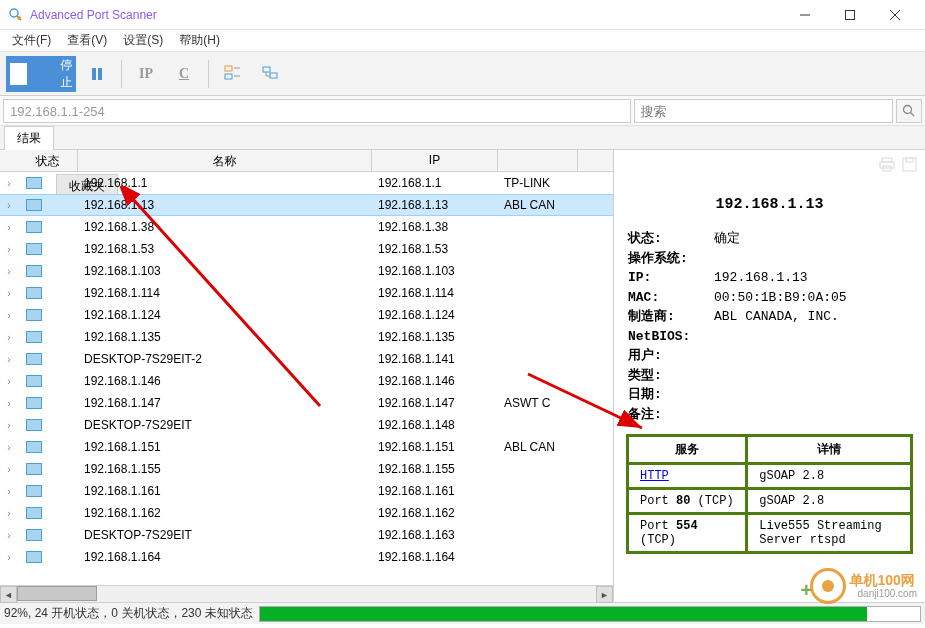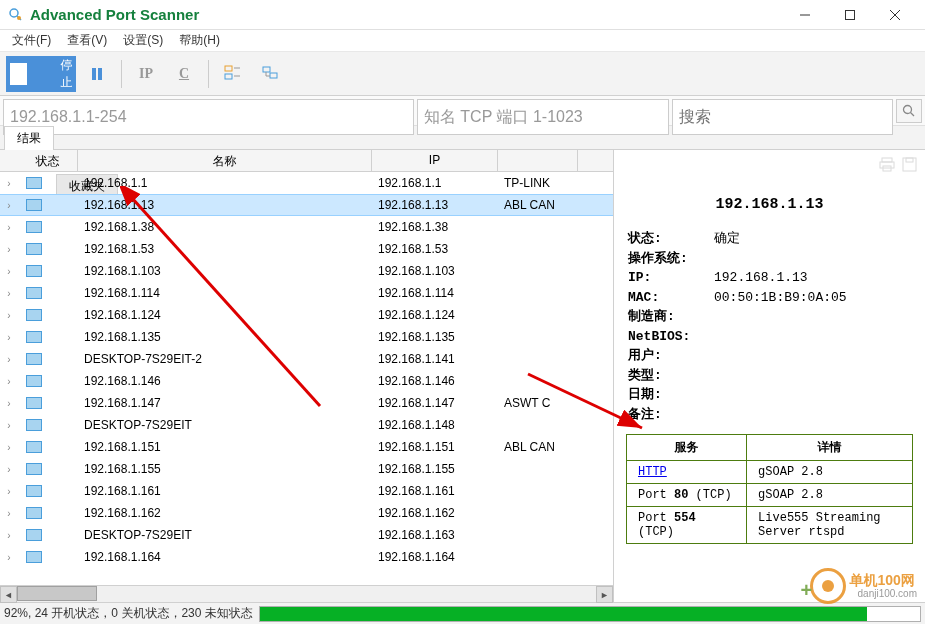--- a/index.html
+++ b/index.html
@@ -1,30 +1,30 @@
 <!DOCTYPE html>
 <html><head>
 <meta charset="utf-8">
 <style>
 * { box-sizing: border-box; margin: 0; padding: 0; }
 body { font-family: "Microsoft YaHei", "Segoe UI", sans-serif; font-size: 12px; background: #fff; width: 925px; height: 628px; overflow: hidden; position: relative; }
 .titlebar { height: 30px; background: #fff; border-bottom: 1px solid #e0e0e0; display: flex; align-items: center; padding: 0 8px; }
 .titlebar .icon { width: 16px; height: 16px; margin-right: 6px; }
-.titlebar .title { flex: 1; font-size: 15px; color: #15803d; font-weight: bold; }
+.titlebar .title { flex: 1; font-size: 12px; color: #8b5cf6; }
 .titlebar .winbtns { display: flex; }
 .titlebar .winbtn { width: 45px; height: 28px; display: flex; align-items: center; justify-content: center; color: #333; }
 .menubar { height: 22px; display: flex; align-items: center; padding: 0 4px; border-bottom: 1px solid #e8e8e8; }
 .menubar .item { padding: 2px 8px; font-size: 12px; color: #333; }
 .toolbar { height: 44px; background: #f3f3f3; border-bottom: 1px solid #d0d0d0; display: flex; align-items: center; padding: 4px 6px; gap: 4px; }
 .tbtn-stop { width: 70px; height: 36px; background: #4a90d9; color: #fff; display: flex; align-items: center; border: none; font-size: 12px; gap: 24px; }
 .tbtn-stop .sq { width: 22px; height: 22px; background: #fff; margin: 0 6px 0 4px; }
 .tbtn { width: 34px; height: 34px; background: transparent; border: none; display: flex; align-items: center; justify-content: center; color: #888; font-weight: bold; font-size: 14px; }
 .vsep { width: 1px; height: 28px; background: #ccc; margin: 0 3px; }
 .searchbar { height: 30px; display: flex; padding: 3px; gap: 3px; background: #fafafa; border-bottom: 1px solid #e0e0e0; }
-.searchbar input { height: 36px; border: 1px solid #ccc; padding: 0 6px; font-size: 16px; color: #999; background: #fff; }
+.searchbar input { height: 24px; border: 1px solid #ccc; padding: 0 6px; font-size: 13px; color: #999; background: #fff; }
 .searchbar .range { flex: 2; }
 .searchbar .ports { flex: 1.2; }
 .searchbar .search { flex: 0.8; }
 .searchbtn { width: 26px; height: 24px; border: 1px solid #ccc; background: #f5f5f5; display: flex; align-items: center; justify-content: center; }
 .tabbar { height: 24px; display: flex; align-items: flex-start; background: #f3f3f3; padding-left: 4px; border-bottom: 1px solid #d0d0d0; }
 .tab { padding: 3px 12px; font-size: 12px; background: #fff; border: 1px solid #d0d0d0; border-bottom: none; margin-right: 2px; }
 .tab.inactive { background: #e8e8e8; margin-top: 48px; }
 .content { display: flex; height: 452px; }
 .left { width: 614px; border-right: 1px solid #d0d0d0; display: flex; flex-direction: column; position: relative; }
 .right { flex: 1; padding: 6px; display: flex; flex-direction: column; }
@@ -49,21 +49,21 @@
 .hscroll .track { flex: 1; position: relative; }
 .hscroll .thumb { position: absolute; left: 0; width: 80px; height: 15px; background: #c8c8c8; border: 1px solid #a0a0a0; top: 0; }
 .right-icons { display: flex; justify-content: flex-end; gap: 4px; height: 20px; }
 .right-icons .ico { width: 18px; height: 18px; opacity: 0.3; }
 .detail-title { text-align: center; font-family: "Courier New", monospace; font-size: 15px; font-weight: bold; margin: 20px 0 16px; }
 .detail-rows { padding: 0 8px; font-family: "Courier New", monospace; font-size: 13px; line-height: 1.5; }
 .detail-rows .drow { display: flex; }
 .detail-rows .dlabel { width: 86px; font-weight: bold; }
 .detail-rows .dval { flex: 1; }
 .svc-table { margin: 10px 6px 0; border-collapse: collapse; width: calc(100% - 12px); font-family: "Courier New", monospace; font-size: 12px; }
-.svc-table th, .svc-table td { border: 1px solid #4d7c0f; padding: 4px 11px; text-align: left; }
+.svc-table th, .svc-table td { border: 3px solid #4d7c0f; padding: 4px 11px; text-align: left; }
 .svc-table th { text-align: center; font-family: "Microsoft YaHei"; font-weight: bold; }
 .svc-table a { color: #0000ee; text-decoration: underline; }
 .statusbar { height: 22px; background: #f3f3f3; border-top: 1px solid #d0d0d0; display: flex; align-items: center; padding: 4px 4px; font-size: 12px; }
 .statusbar .txt { color: #333; }
 .statusbar .progress { flex: 1; height: 16px; border: 1px solid #b0b0b0; margin-left: 6px; position: relative; background: #fff; }
 .statusbar .progress .fill { position: absolute; left: 0; top: 0; height: 100%; width: 92%; background: #06b025; }
 .arrow-svg { position: absolute; pointer-events: none; z-index: 100; }
 .watermark { position: absolute; right: 8px; bottom: 24px; display: flex; align-items: center; gap: 4px; opacity: 0.85; z-index: 200; }
 .watermark .logo { width: 36px; height: 36px; border: 3px solid #e89020; border-radius: 50%; display: flex; align-items: center; justify-content: center; position: relative; }
 .watermark .logo::before { content: ''; width: 12px; height: 12px; background: #e89020; border-radius: 50%; }
@@ -138,21 +138,20 @@
         <rect x="1" y="2" width="7" height="5" fill="none" stroke="#4a9edb"></rect>
         <rect x="8" y="8" width="7" height="5" fill="none" stroke="#4a9edb"></rect>
         <line x1="4" y1="7" x2="4" y2="11" stroke="#999"></line>
         <line x1="4" y1="11" x2="8" y2="11" stroke="#999"></line>
       </svg>
     </button>
 </div>
 
 <div class="searchbar">
   <input class="range" value="192.168.1.1-254" style="">
-  <input class="ports" value="知名 TCP 端口 1-1023" style="">
   <input class="search" placeholder="搜索" style="">
   <button class="searchbtn">
       <svg width="14" height="14">
         <circle cx="5.5" cy="5.5" r="4" fill="none" stroke="#888" stroke-width="1.3"></circle>
         <line x1="8.5" y1="8.5" x2="12" y2="12" stroke="#888" stroke-width="1.3"></line>
       </svg>
     </button>
 </div>
 
 <div class="tabbar">
@@ -374,20 +373,21 @@
         <div class="drow">
           <div class="dlabel">IP:</div>
           <div class="dval">192.168.1.13</div>
         </div>
         <div class="drow">
           <div class="dlabel">MAC:</div>
           <div class="dval">00:50:1B:B9:0A:05</div>
         </div>
         <div class="drow">
           <div class="dlabel">制造商:</div>
+          <div class="dval">ABL CANADA, INC.</div>
         </div>
         <div class="drow">
           <div class="dlabel">NetBIOS:</div>
           <div class="dval"></div>
         </div>
         <div class="drow">
           <div class="dlabel">用户:</div>
           <div class="dval"></div>
         </div>
         <div class="drow">

